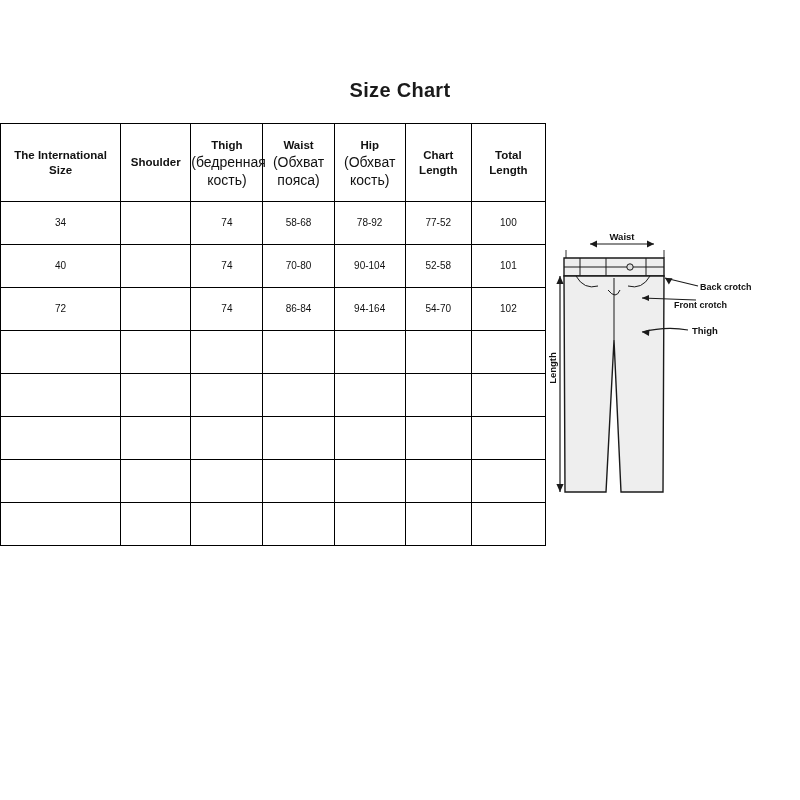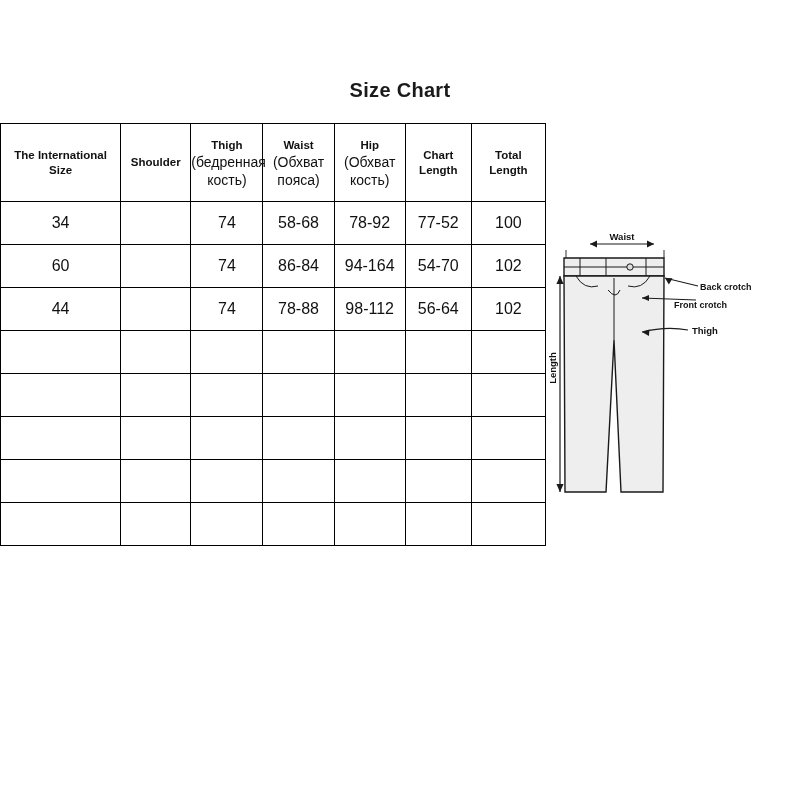--- a/index.html
+++ b/index.html
@@ -65,21 +65,21 @@
   col.c5 { width: 66px; }
   col.c6 { width: 74px; }
 
   tr.unit-row td { height: 43px; font-size: 11px; }
   tr.head-row td { height: 77px; font-weight: bold; font-size: 11.5px; }
   tr.head-row td .sub {
     font-weight: normal;
     font-size: 14px;
     display: block;
   }
-  tr.data-row td { height: 42px; font-size: 16px; }
+  tr.data-row td { height: 42px; font-size: 10px; }
   tr.empty-row td { height: 42px; }
 
   .cell-pad { padding: 2px 4px; display: block; }
 
   
   .illus {
     position: absolute;
     left: 546px;
     top: 220px;
     width: 254px;
@@ -152,59 +152,59 @@
           </td>
         <td>
             <span class="cell-pad">77-52</span>
           </td>
         <td>
             <span class="cell-pad">100</span>
           </td>
       </tr>
       <tr class="data-row">
         <td>
-            <span class="cell-pad">60</span>
+            <span class="cell-pad">40</span>
           </td>
         <td>
             <span class="cell-pad"></span>
           </td>
         <td>
             <span class="cell-pad">74</span>
           </td>
         <td>
+            <span class="cell-pad">70-80</span>
+          </td>
+        <td>
+            <span class="cell-pad">90-104</span>
+          </td>
+        <td>
+            <span class="cell-pad">52-58</span>
+          </td>
+        <td>
+            <span class="cell-pad">101</span>
+          </td>
+      </tr>
+      <tr class="data-row">
+        <td>
+            <span class="cell-pad">72</span>
+          </td>
+        <td>
+            <span class="cell-pad"></span>
+          </td>
+        <td>
+            <span class="cell-pad">74</span>
+          </td>
+        <td>
             <span class="cell-pad">86-84</span>
           </td>
         <td>
             <span class="cell-pad">94-164</span>
           </td>
         <td>
             <span class="cell-pad">54-70</span>
-          </td>
-        <td>
-            <span class="cell-pad">102</span>
-          </td>
-      </tr>
-      <tr class="data-row">
-        <td>
-            <span class="cell-pad">44</span>
-          </td>
-        <td>
-            <span class="cell-pad"></span>
-          </td>
-        <td>
-            <span class="cell-pad">74</span>
-          </td>
-        <td>
-            <span class="cell-pad">78-88</span>
-          </td>
-        <td>
-            <span class="cell-pad">98-112</span>
-          </td>
-        <td>
-            <span class="cell-pad">56-64</span>
           </td>
         <td>
             <span class="cell-pad">102</span>
           </td>
       </tr>
 
       <tr class="empty-row">
         <td></td>
           <td></td>
           <td></td>

